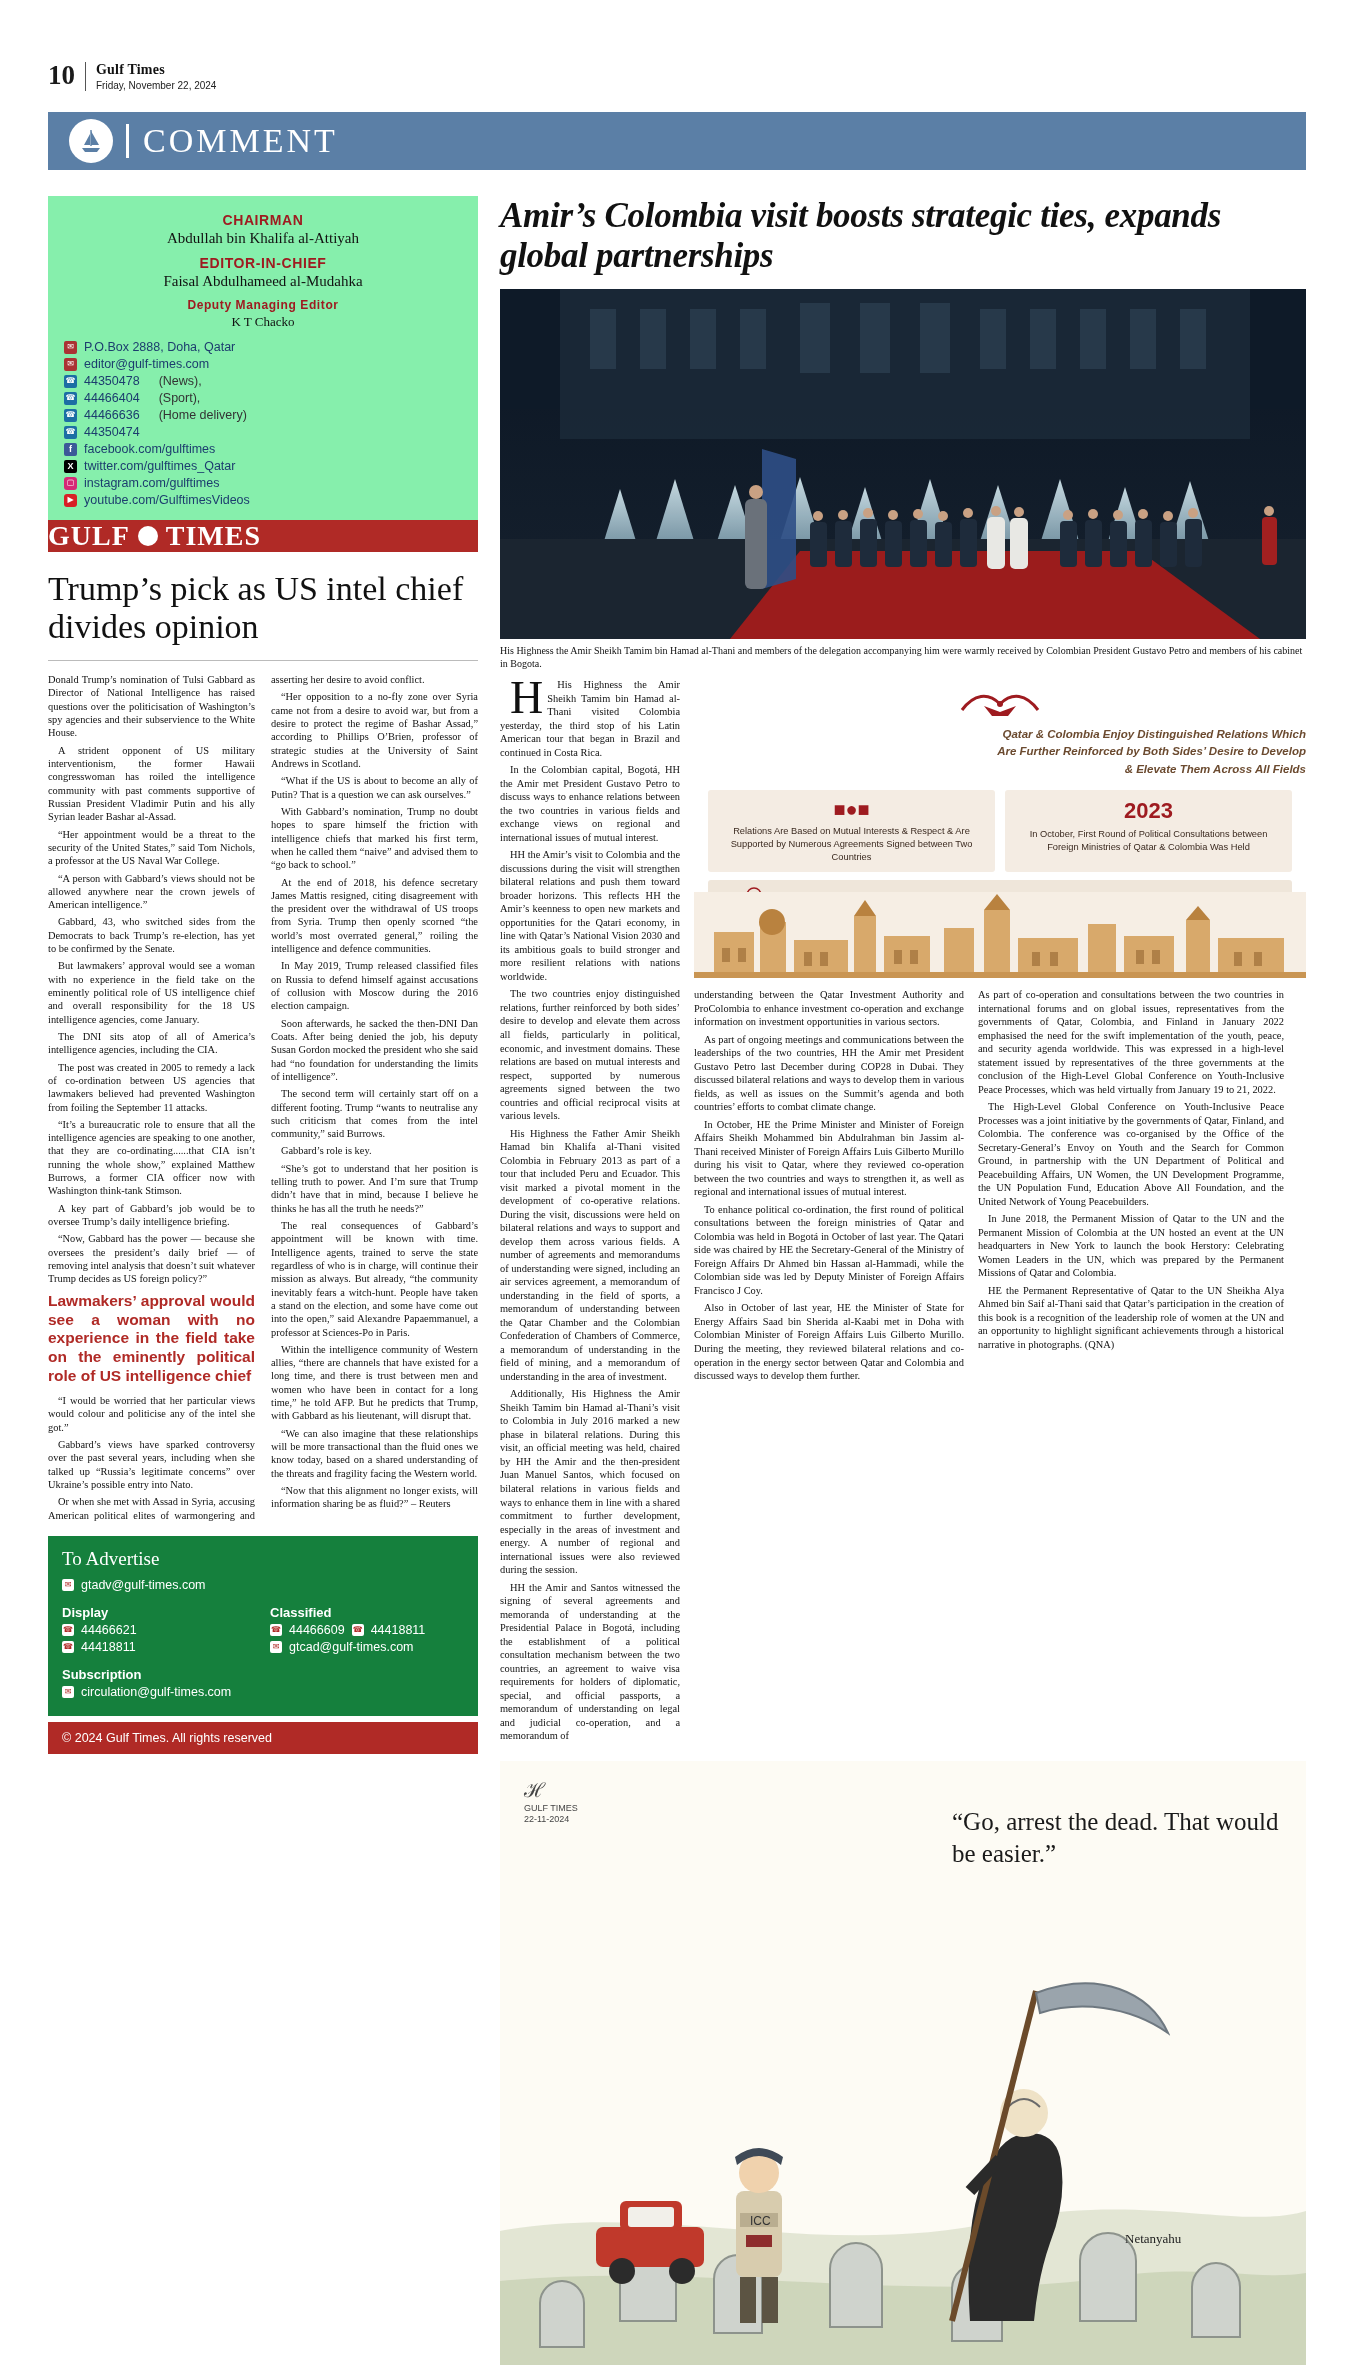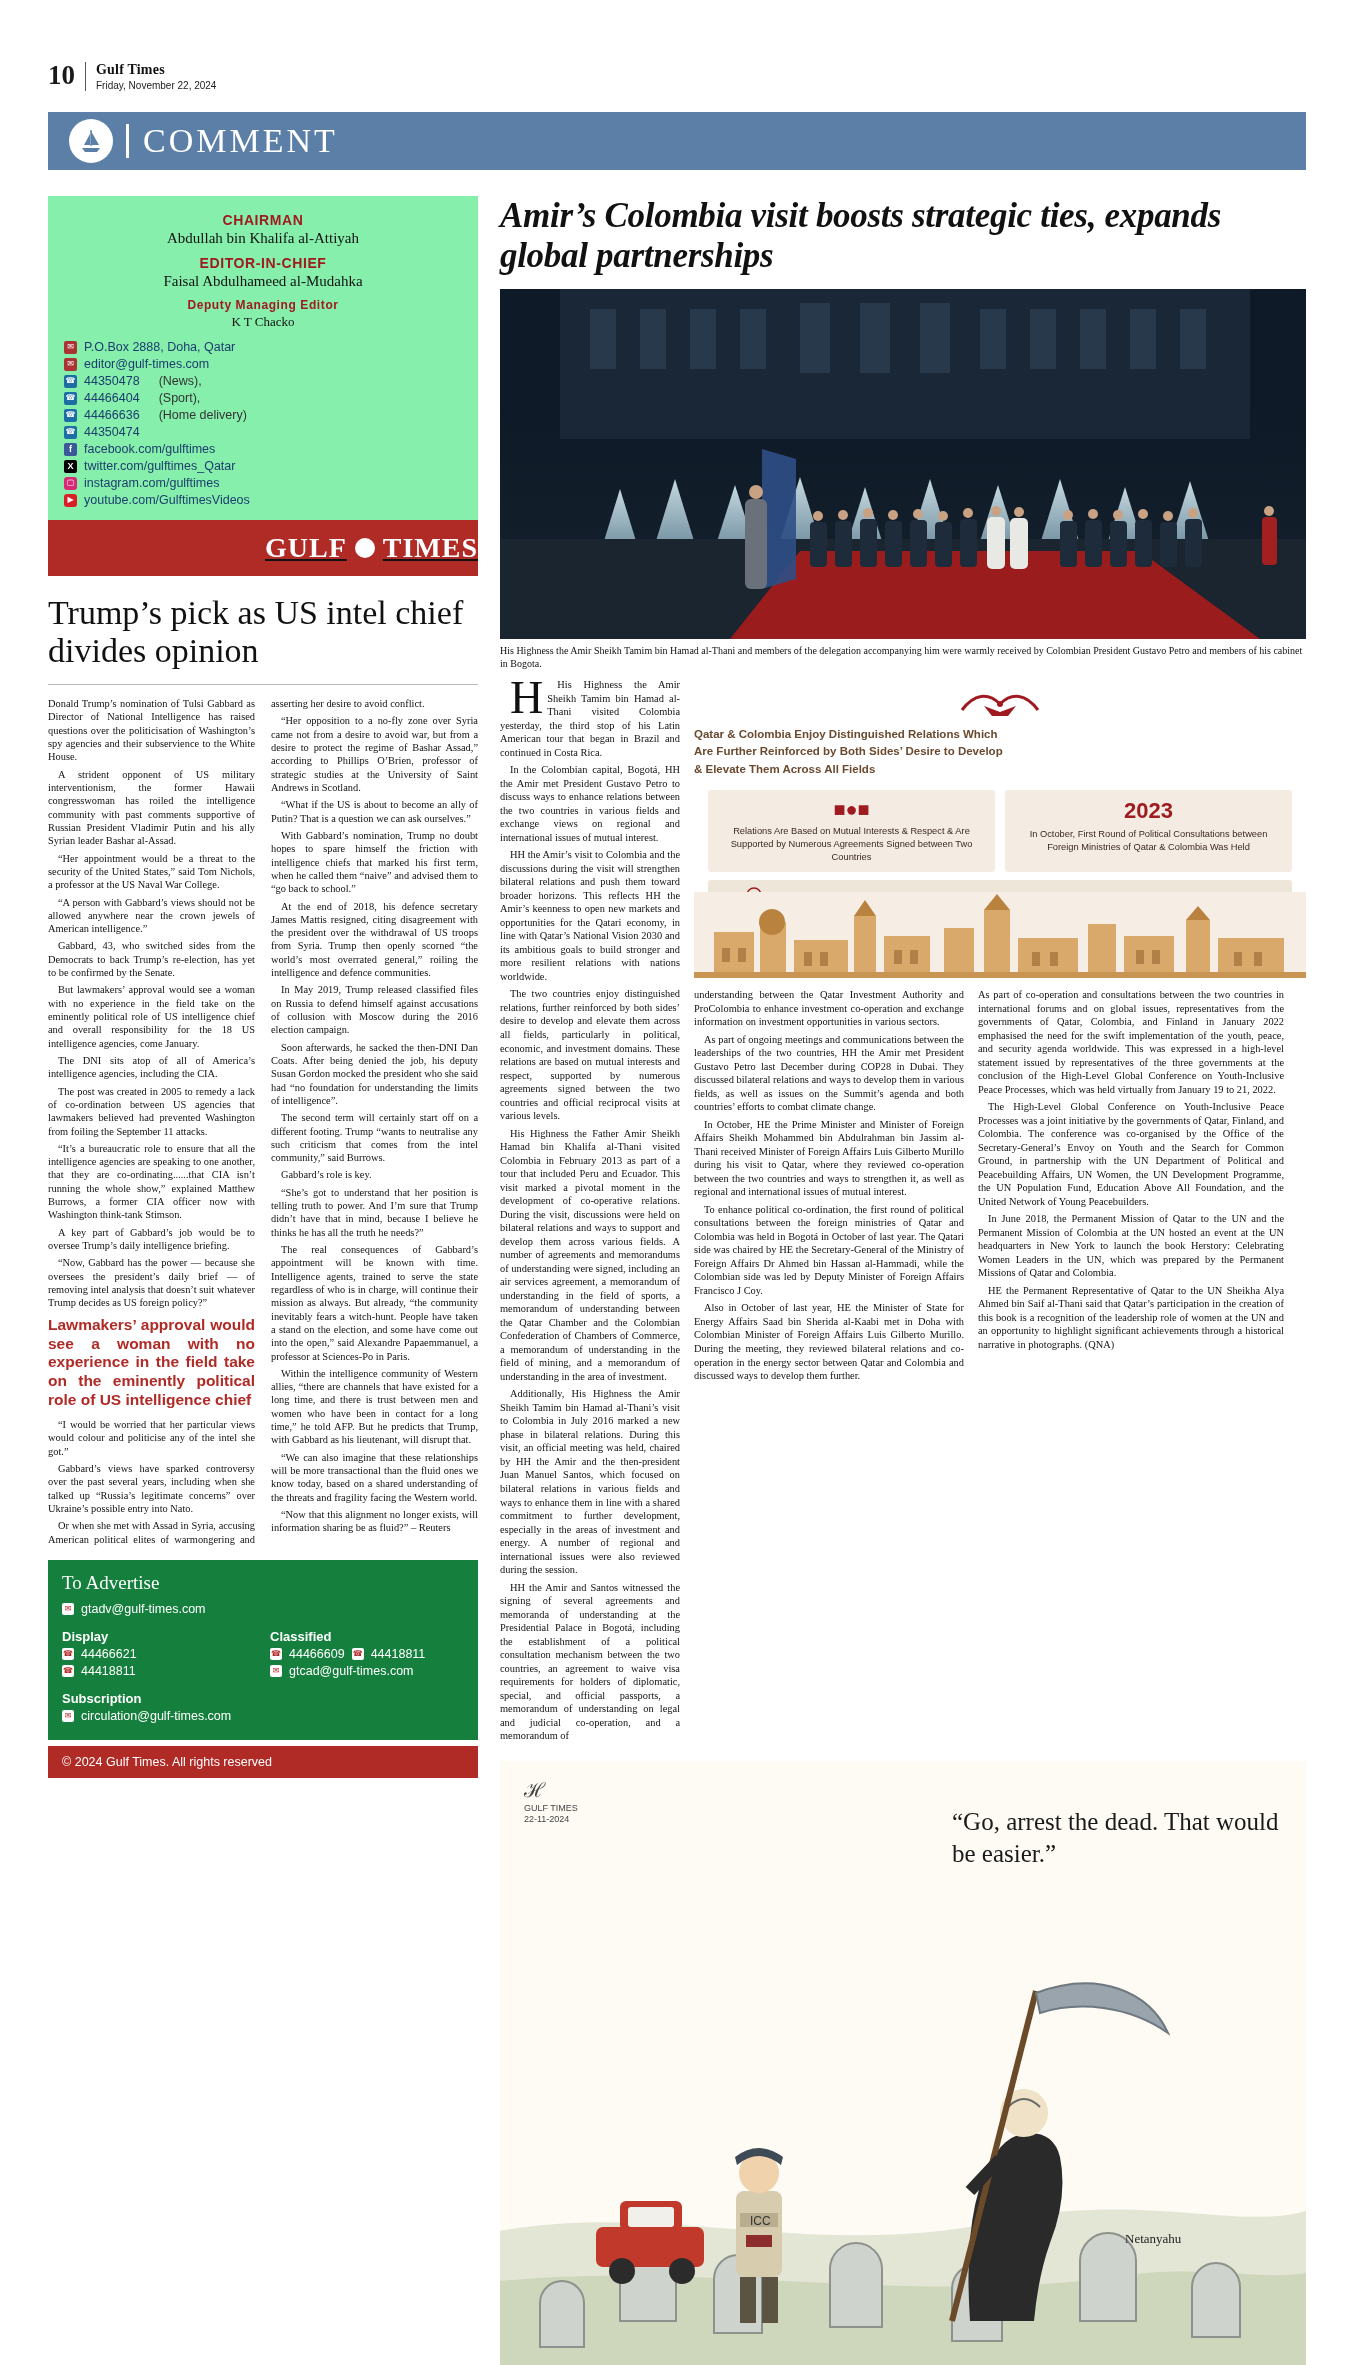--- a/index.html
+++ b/index.html
@@ -98,23 +98,22 @@
     font-size: 10px; line-height: 1;
   }
   .ico.mail { background: #a33; color: #fff; border-radius: 2px; font-size: 8px;}
   .ico.phone { background: #1c6ea4; color: #fff; border-radius: 2px; font-size: 8px;}
   .ico.fb { background: #3b5998; color: #fff; border-radius: 2px; font-size: 9px; font-weight: bold;}
   .ico.x { background: #000; color: #fff; border-radius: 2px; font-size: 9px; font-weight: bold;}
   .ico.ig { background: #d62976; color: #fff; border-radius: 3px; font-size: 8px;}
   .ico.yt { background: #d81f26; color: #fff; border-radius: 3px; font-size: 8px;}
 
   .gt-logo-bar {
-    background: #b02a26; height: 56px; display: flex; align-items: center; justify-content: flex-end;
+    background: #b02a26; height: 32px; display: flex; align-items: center; justify-content: flex-start;
     margin-top: 0;
-    text-decoration: underline;
   }
   .gt-logo-text {
     color: #ffffff; font-family: "Liberation Serif", serif; font-weight: bold;
     font-size: 28px; letter-spacing: 1px; display: flex; align-items: center; gap: 8px;
   }
   .gt-logo-dot {
     width: 20px; height: 20px; border-radius: 50%; background: #ffffff;
     display:inline-block;
   }
 
@@ -210,22 +209,22 @@
   .infographic {
     width: 612px; height: 300px; position: relative; overflow: hidden;
     background: #ffffff; border: none;
   }
   .ig-top { position: relative; height: 112px; }
   .ig-hands {
     position: absolute; left: 50%; top: 4px; transform: translateX(-50%);
   }
   .ig-title {
     position: absolute; left: 0; right: 0; top: 48px;
-    text-align: left; font-family: "Liberation Sans", sans-serif;
-    font-weight: bold; font-size: 11.5px; line-height: 1.5; color: #6b4a2f;
+    text-align: right; font-family: "Liberation Sans", sans-serif;
+    font-weight: bold; font-size: 11.5px; line-height: 1.5; color: #6b4a2f; font-style: italic;
   }
   .ig-cards { display: flex; gap: 10px; padding: 0 14px; }
   .ig-card {
     flex: 1; background: #f4ece3; border-radius: 3px; padding: 8px 10px;
     text-align: center;
   }
   .ig-card-icon { font-size: 20px; color: #9e1b20; margin-bottom: 4px; }
   .ig-card-txt {
     font-family: "Liberation Sans", sans-serif; font-size: 9.3px; line-height: 1.38;
     color: #3b2a20;

